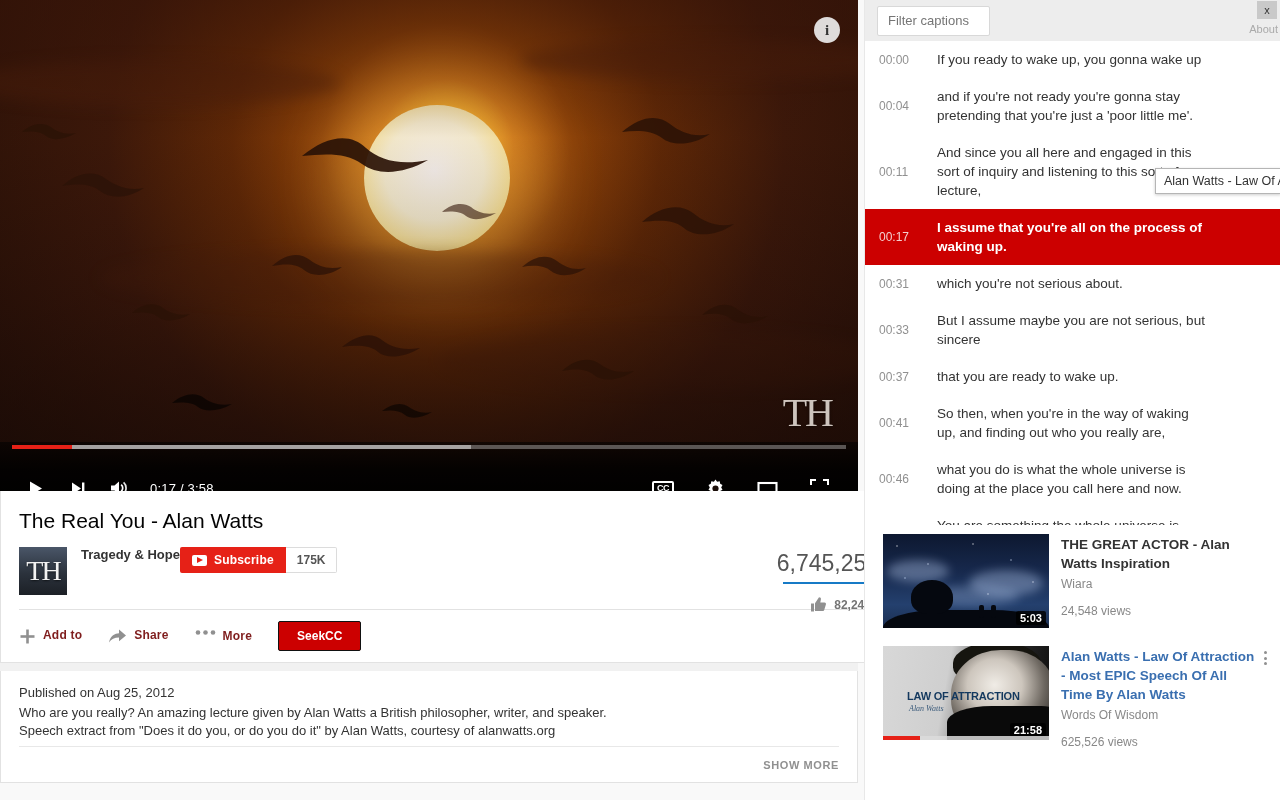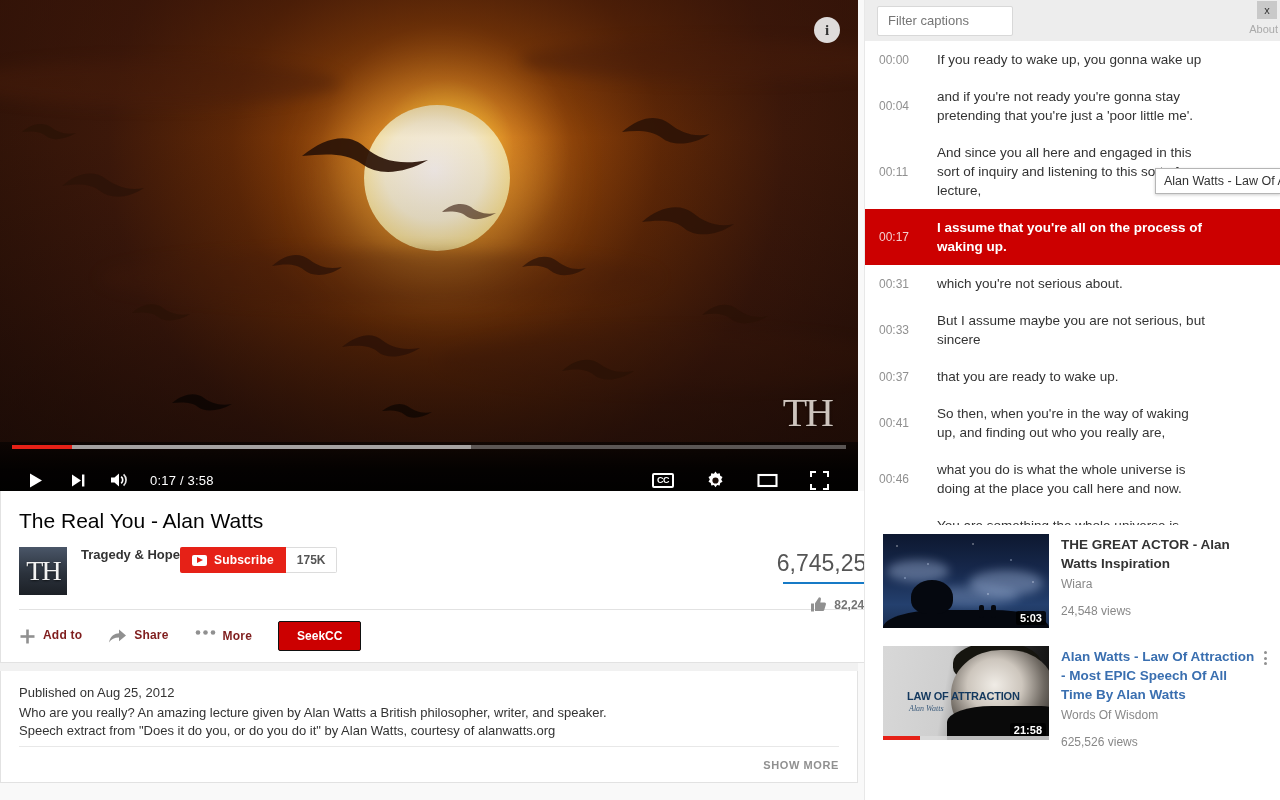--- a/index.html
+++ b/index.html
@@ -64,21 +64,21 @@
   .controls {
     position: absolute; left: 0; right: 0; bottom: 0; height: 49px;
     background: linear-gradient(180deg, rgba(0,0,0,.55) 0%, rgba(0,0,0,.88) 55%, rgba(0,0,0,.95) 100%);
   }
   .progress-wrap {
     position: absolute; left: 12px; right: 12px; top: 3px; height: 4px;
     background: rgba(255,255,255,.32);
   }
   .progress-loaded { position: absolute; left: 0; top: 0; height: 100%; background: rgba(255,255,255,.45); width: 55%; }
   .progress-played { position: absolute; left: 0; top: 0; height: 100%; background: #e62117; width: 7.2%; }
-  .ctl-row { position: absolute; left: 0; right: 0; top: 20px; height: 36px; display: flex; align-items: center; }
+  .ctl-row { position: absolute; left: 0; right: 0; top: 28px; height: 36px; display: flex; align-items: center; }
   .ctl-left { display: flex; align-items: center; gap: 0px; padding-left: 14px; }
   .ctl-right { margin-left: auto; display: flex; align-items: center; padding-right: 18px; gap: 10px; }
   .ctl-btn {
     width: 42px; height: 32px; display: flex; align-items: center; justify-content: center;
     cursor: pointer;
   }
   .time-display {
     color: #fff; font-size: 13px; margin-left: 10px; letter-spacing: .2px;
     white-space: nowrap;
   }
@@ -161,21 +161,21 @@
   
   .right-col {
     width: 416px; height: 800px; background: #fff; position: relative;
     border-left: 1px solid #e8e8e8;
   }
   .cc-header {
     height: 41px; background: #ededed; position: relative;
     display: flex; align-items: center; padding: 0 12px;
   }
   .filter-input {
-    width: 136px; height: 30px; background: #fff; border: 1px solid #d8d8d8;
+    width: 113px; height: 30px; background: #fff; border: 1px solid #d8d8d8;
     border-radius: 2px; font-size: 13px; color: #888; padding: 0 10px;
     font-family: "Liberation Sans", sans-serif; outline: none;
   }
   .close-x {
     position: absolute; right: 3px; top: 1px; width: 20px; height: 18px;
     background: #c9c9c9; color: #333; font-size: 11px;
     display: flex; align-items: center; justify-content: center; cursor: pointer;
   }
   .about-link {
     position: absolute; right: 2px; top: 23px; font-size: 11px; color: #aaa; cursor: pointer;

